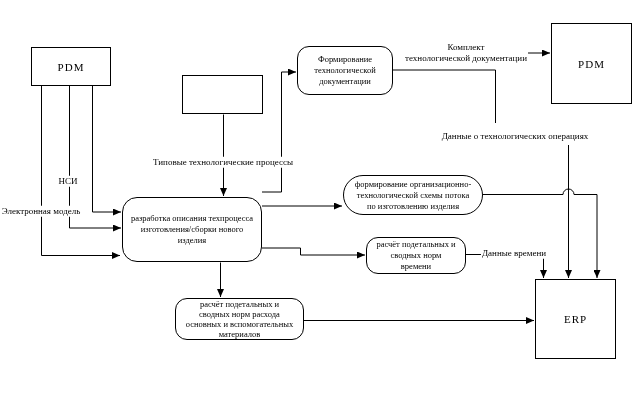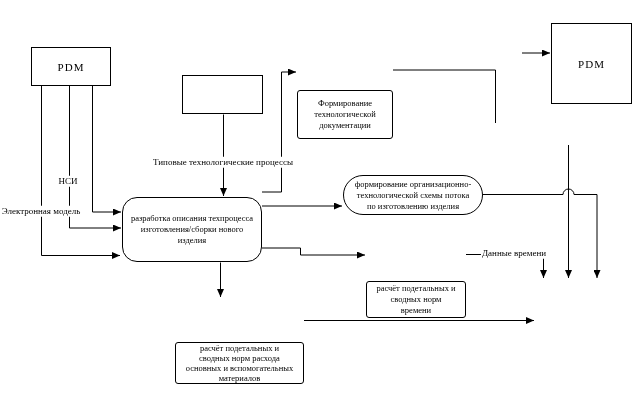--- a/index.html
+++ b/index.html
@@ -28,21 +28,21 @@
     white-space: pre-line;
     font-size: 8.5px;
     line-height: 11px;
     text-align: center;
   }
   .sys .label {
     font-size: 11px;
     line-height: 12px;
     letter-spacing: 1px;
   }
-  .rounded { border-radius: 3px; margin-top: 44px; }
+  .rounded { border-radius: 12px; }
   .r15 { border-radius: 15px; }
   .r10 { border-radius: 20px; }
   .edge-label {
     position: absolute;
     transform: translate(-50%, -50%);
     background: #ffffff;
     text-align: center;
     font-size: 9px;
     line-height: 10.5px;
     white-space: pre;
@@ -85,20 +85,23 @@
   </div>
 
   <div class="node" style="left:182px; top:75px; width:81px; height:39px;">
     <span class="label"></span>
   </div>
 
   <div class="node sys" style="left:551px; top:23px; width:81px; height:81px;">
     <span class="label">PDM</span>
   </div>
 
+  <div class="node sys" style="left:535px; top:279px; width:81px; height:80px;">
+    <span class="label">ERP</span>
+  </div>
 
   <div class="node rounded" style="left:297px; top:46px; width:96px; height:49px;">
     <span class="label">Формирование
 технологической
 документации</span>
   </div>
 
   <div class="node r15" style="left:122px; top:197px; width:140px; height:65px;">
     <span class="label">разработка описания техпроцесса
 изготовления/сборки нового
@@ -124,18 +127,21 @@
 материалов</span>
   </div>
 
 
   <div class="edge-label" style="left:68px; top:181px;">НСИ</div>
 
   <div class="edge-label" style="left:41px; top:211px;">Электронная модель</div>
 
   <div class="edge-label" style="left:223px; top:154px;margin-top:8px;">Типовые технологические процессы</div>
 
+  <div class="edge-label" style="left:466px; top:52px;">Комплект
+технологической документации</div>
 
+  <div class="edge-label" style="left:515px; top:136px;">Данные о технологических операциях</div>
 
   <div class="edge-label" style="left:514px; top:253px;">Данные времени</div>
 
 
 </div>
 
 </body></html>

